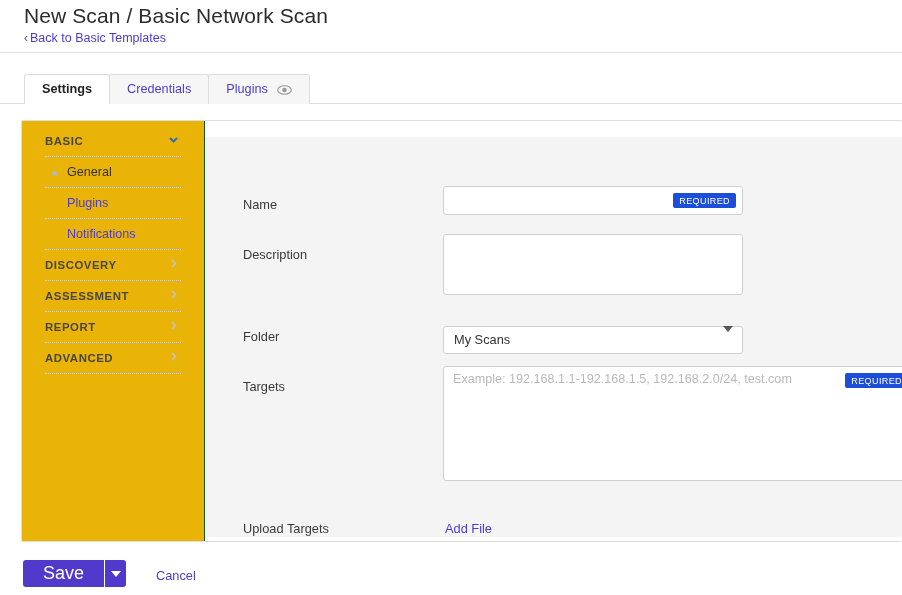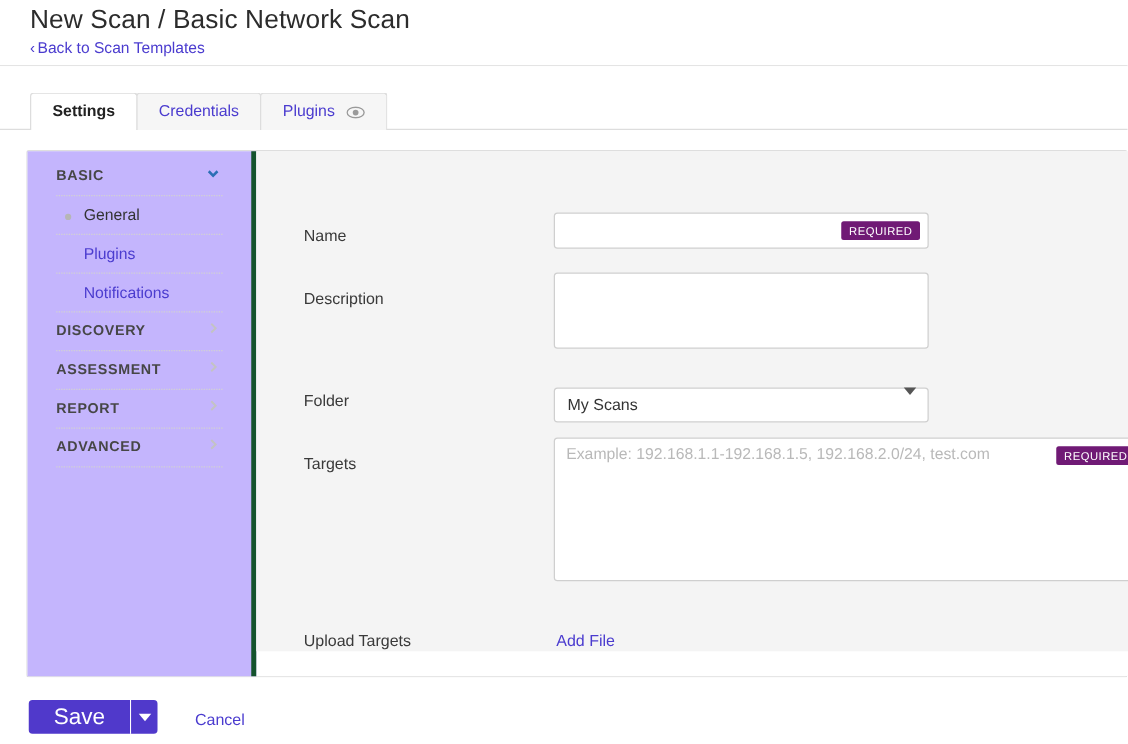--- a/index.html
+++ b/index.html
@@ -73,22 +73,22 @@
     width: 881px; height: 422px;
     background: #ffffff;
     border: 1px solid #dedede;
     border-right: none;
     border-radius: 2px;
   }
 
   
   #sidebar {
     position: absolute; left: 0; top: 0; width: 183px; height: 100%;
-    background: #c4b5fd;
-    border-right: 4px solid #14532d;
+    background: #eab308;
+    border-right: 1px solid #14532d;
     padding: 0 23px;
   }
   .sect-head {
     position: relative;
     height: 31px; line-height: 31px;
     font-size: 11.4px; font-weight: bold; color: #464646;
     letter-spacing: .55px;
     border-bottom: 1px dotted #d2d2d2;
     cursor: pointer;
     white-space: nowrap;
@@ -108,21 +108,21 @@
   .sub-item.active { color: #333333; }
   .sub-item .bullet {
     position: absolute; left: 7px; top: 14px;
     width: 5px; height: 5px; border-radius: 50%;
     background: #b6b6b6;
   }
   .sect-head.first { margin-top: 5px; }
 
   
   #panel {
-    position: absolute; left: 183px; top: 0;
+    position: absolute; left: 183px; top: 16px;
     width: 698px; height: 400px;
     background: #f4f4f4;
     padding: 26px 0 0 0;
     text-decoration: underline;
   }
   .row { position: relative; margin-bottom: 0; }
   .row-label {
     position: absolute; left: 38px;
     font-size: 12.8px; color: #3a3a3a;
     white-space: nowrap;
@@ -134,21 +134,21 @@
     border: 1px solid #cfcfcf; border-radius: 3px;
     background: #ffffff;
     font-family: "Liberation Sans", sans-serif;
     font-size: 12.6px; color: #333333;
     padding: 5px 9px;
     outline: none; resize: none;
   }
   .txt::placeholder { color: #b9b9b9; }
   .req-badge {
     position: absolute; right: 7px; top: 7px;
-    background: #701a75; color: #ffffff;
+    background: #1d4ed8; color: #ffffff;
     font-size: 9px; letter-spacing: .4px;
     padding: 3px 6px 2px; border-radius: 2px;
     pointer-events: none; white-space: nowrap;
   }
   .sel-wrap { position: absolute; }
   .sel {
     width: 100%; height: 100%;
     border: 1px solid #cfcfcf; border-radius: 3px;
     background: #ffffff;
     font-size: 12.8px; color: #333333;
@@ -199,21 +199,21 @@
     background: none; border: none;
     font-family: "Liberation Sans", sans-serif;
   }
 </style>
 </head>
 <body>
 
 <div id="page-header">
   <div id="page-title">New Scan / Basic Network Scan</div>
   <a id="back-link">
-    <span class="chev">‹</span><span>Back to Scan Templates</span>
+    <span class="chev">‹</span><span>Back to Basic Templates</span>
   </a>
 </div>
 
 <div id="tabstrip">
   <div class="tabs">
     <div class="tab active">
       <span>Settings</span>
     </div>
     <div class="tab">
       <span>Credentials</span>

